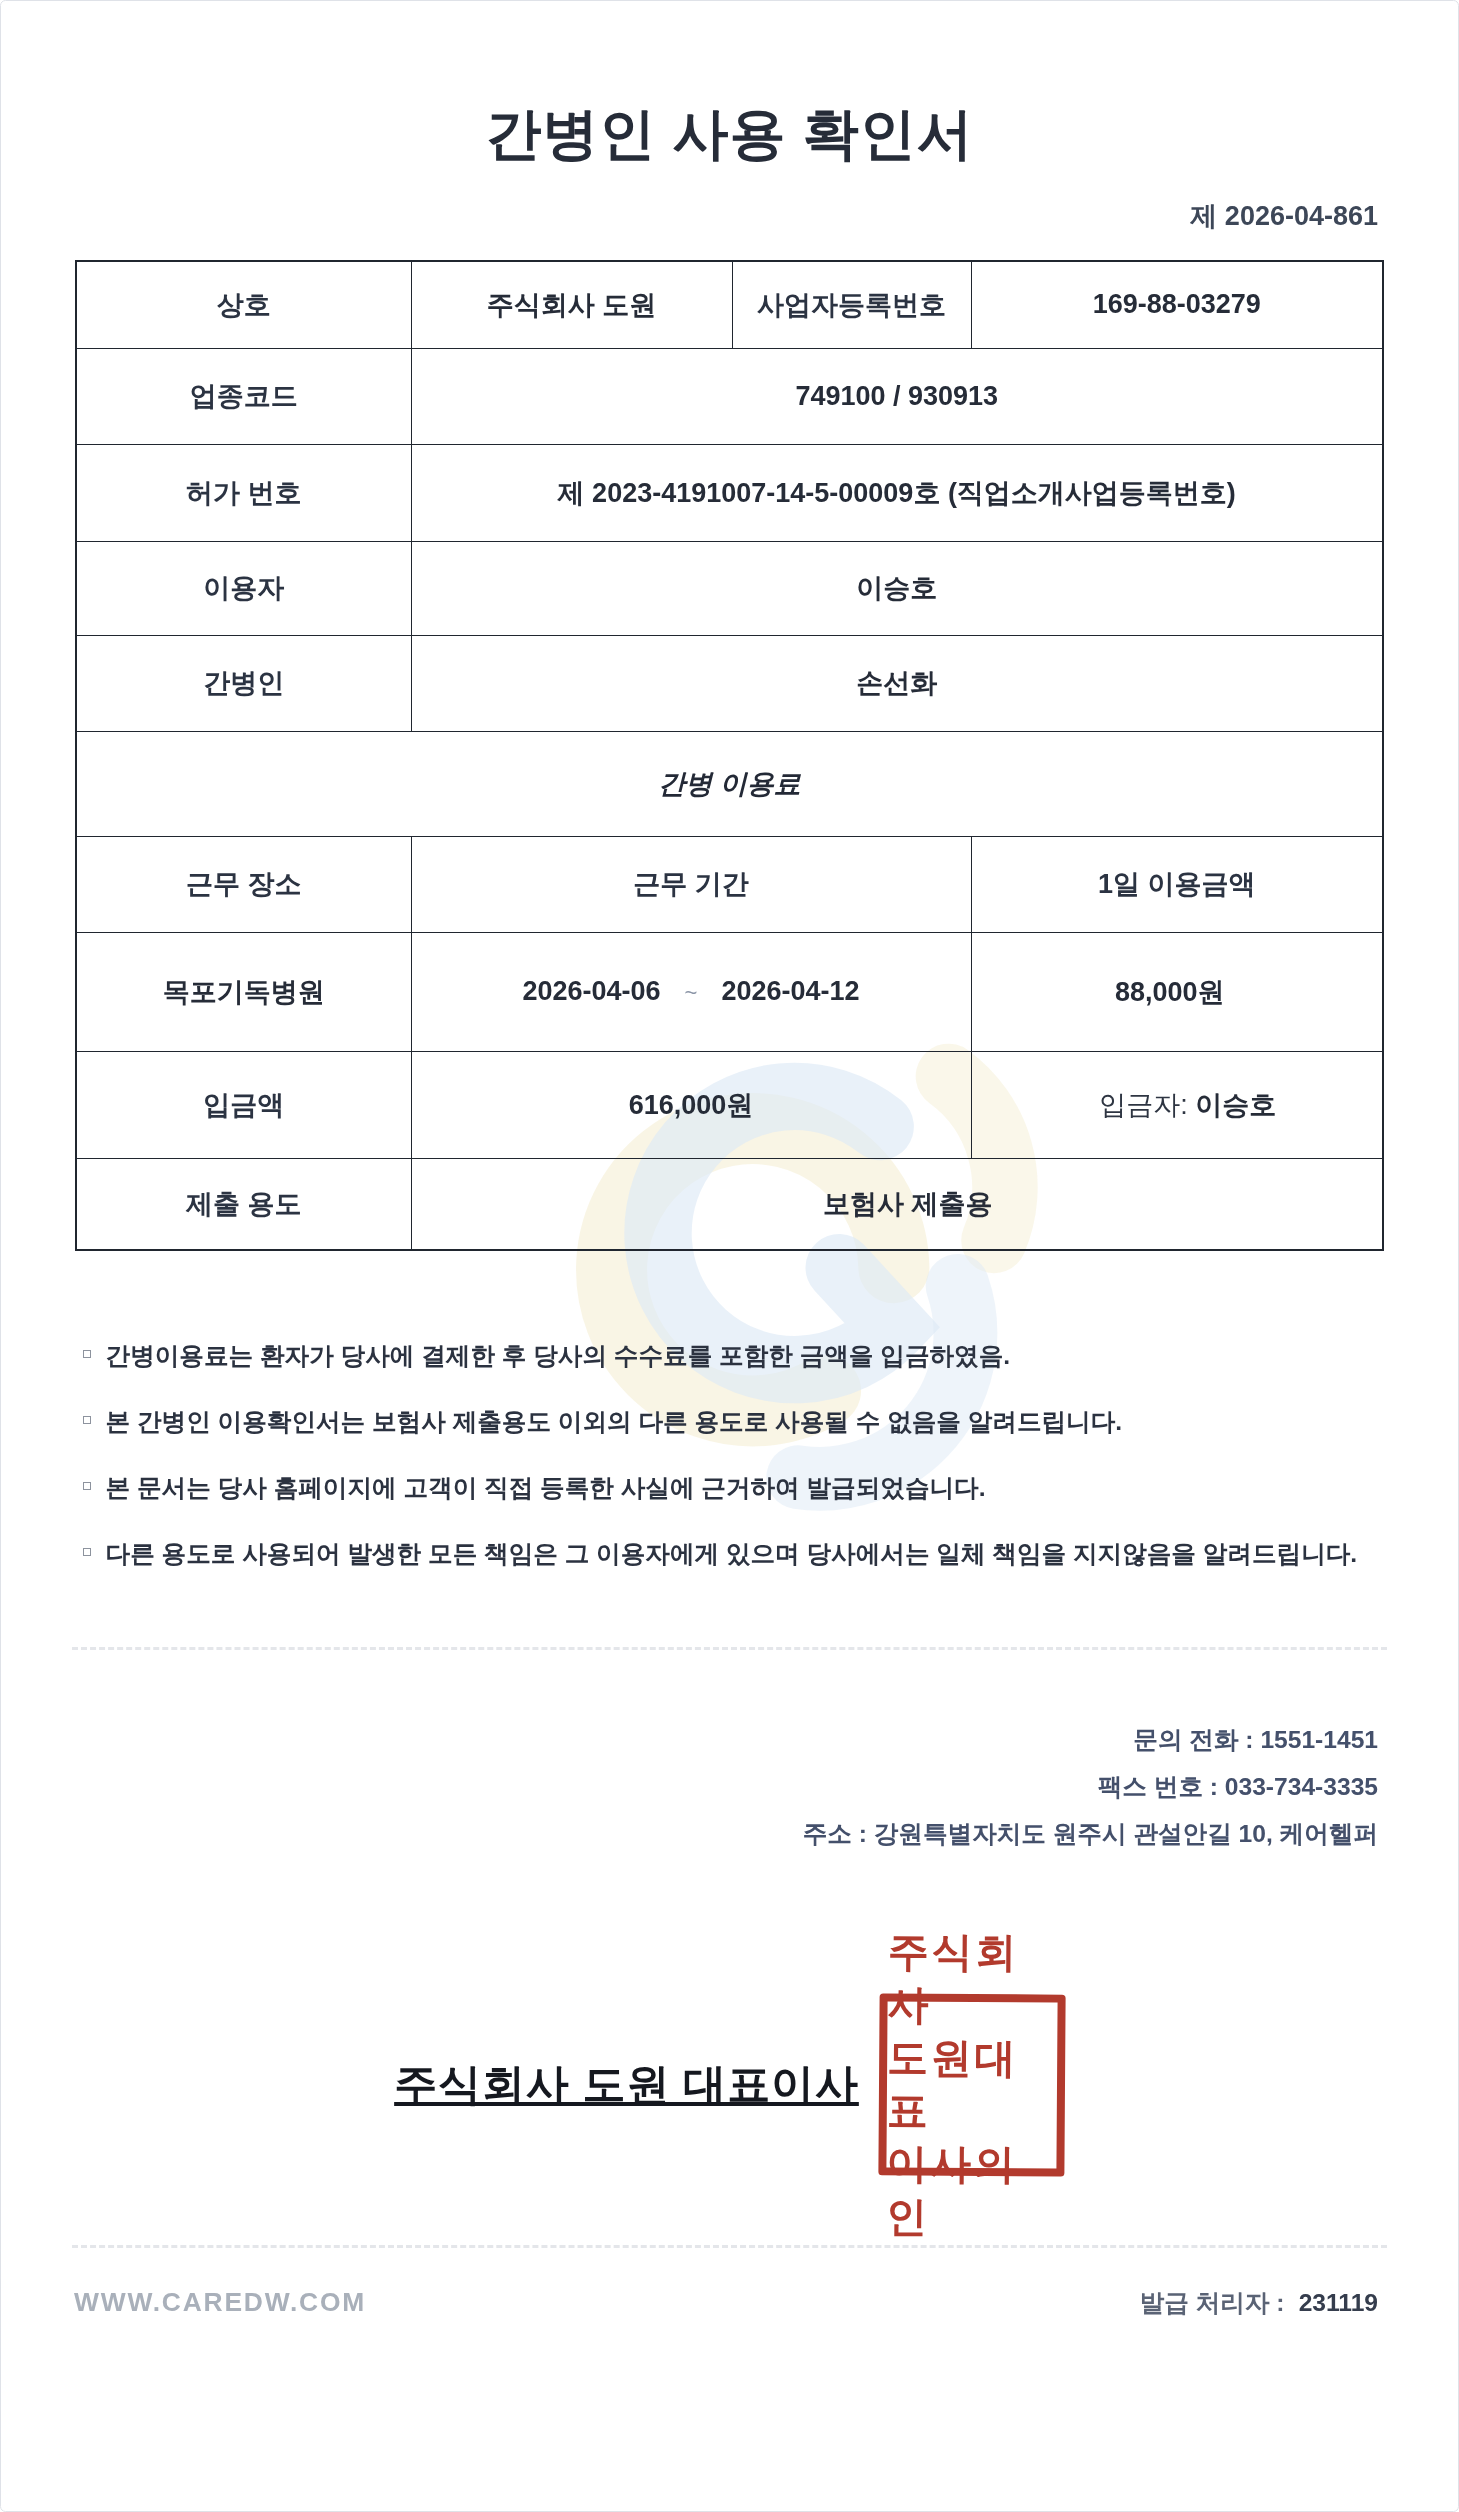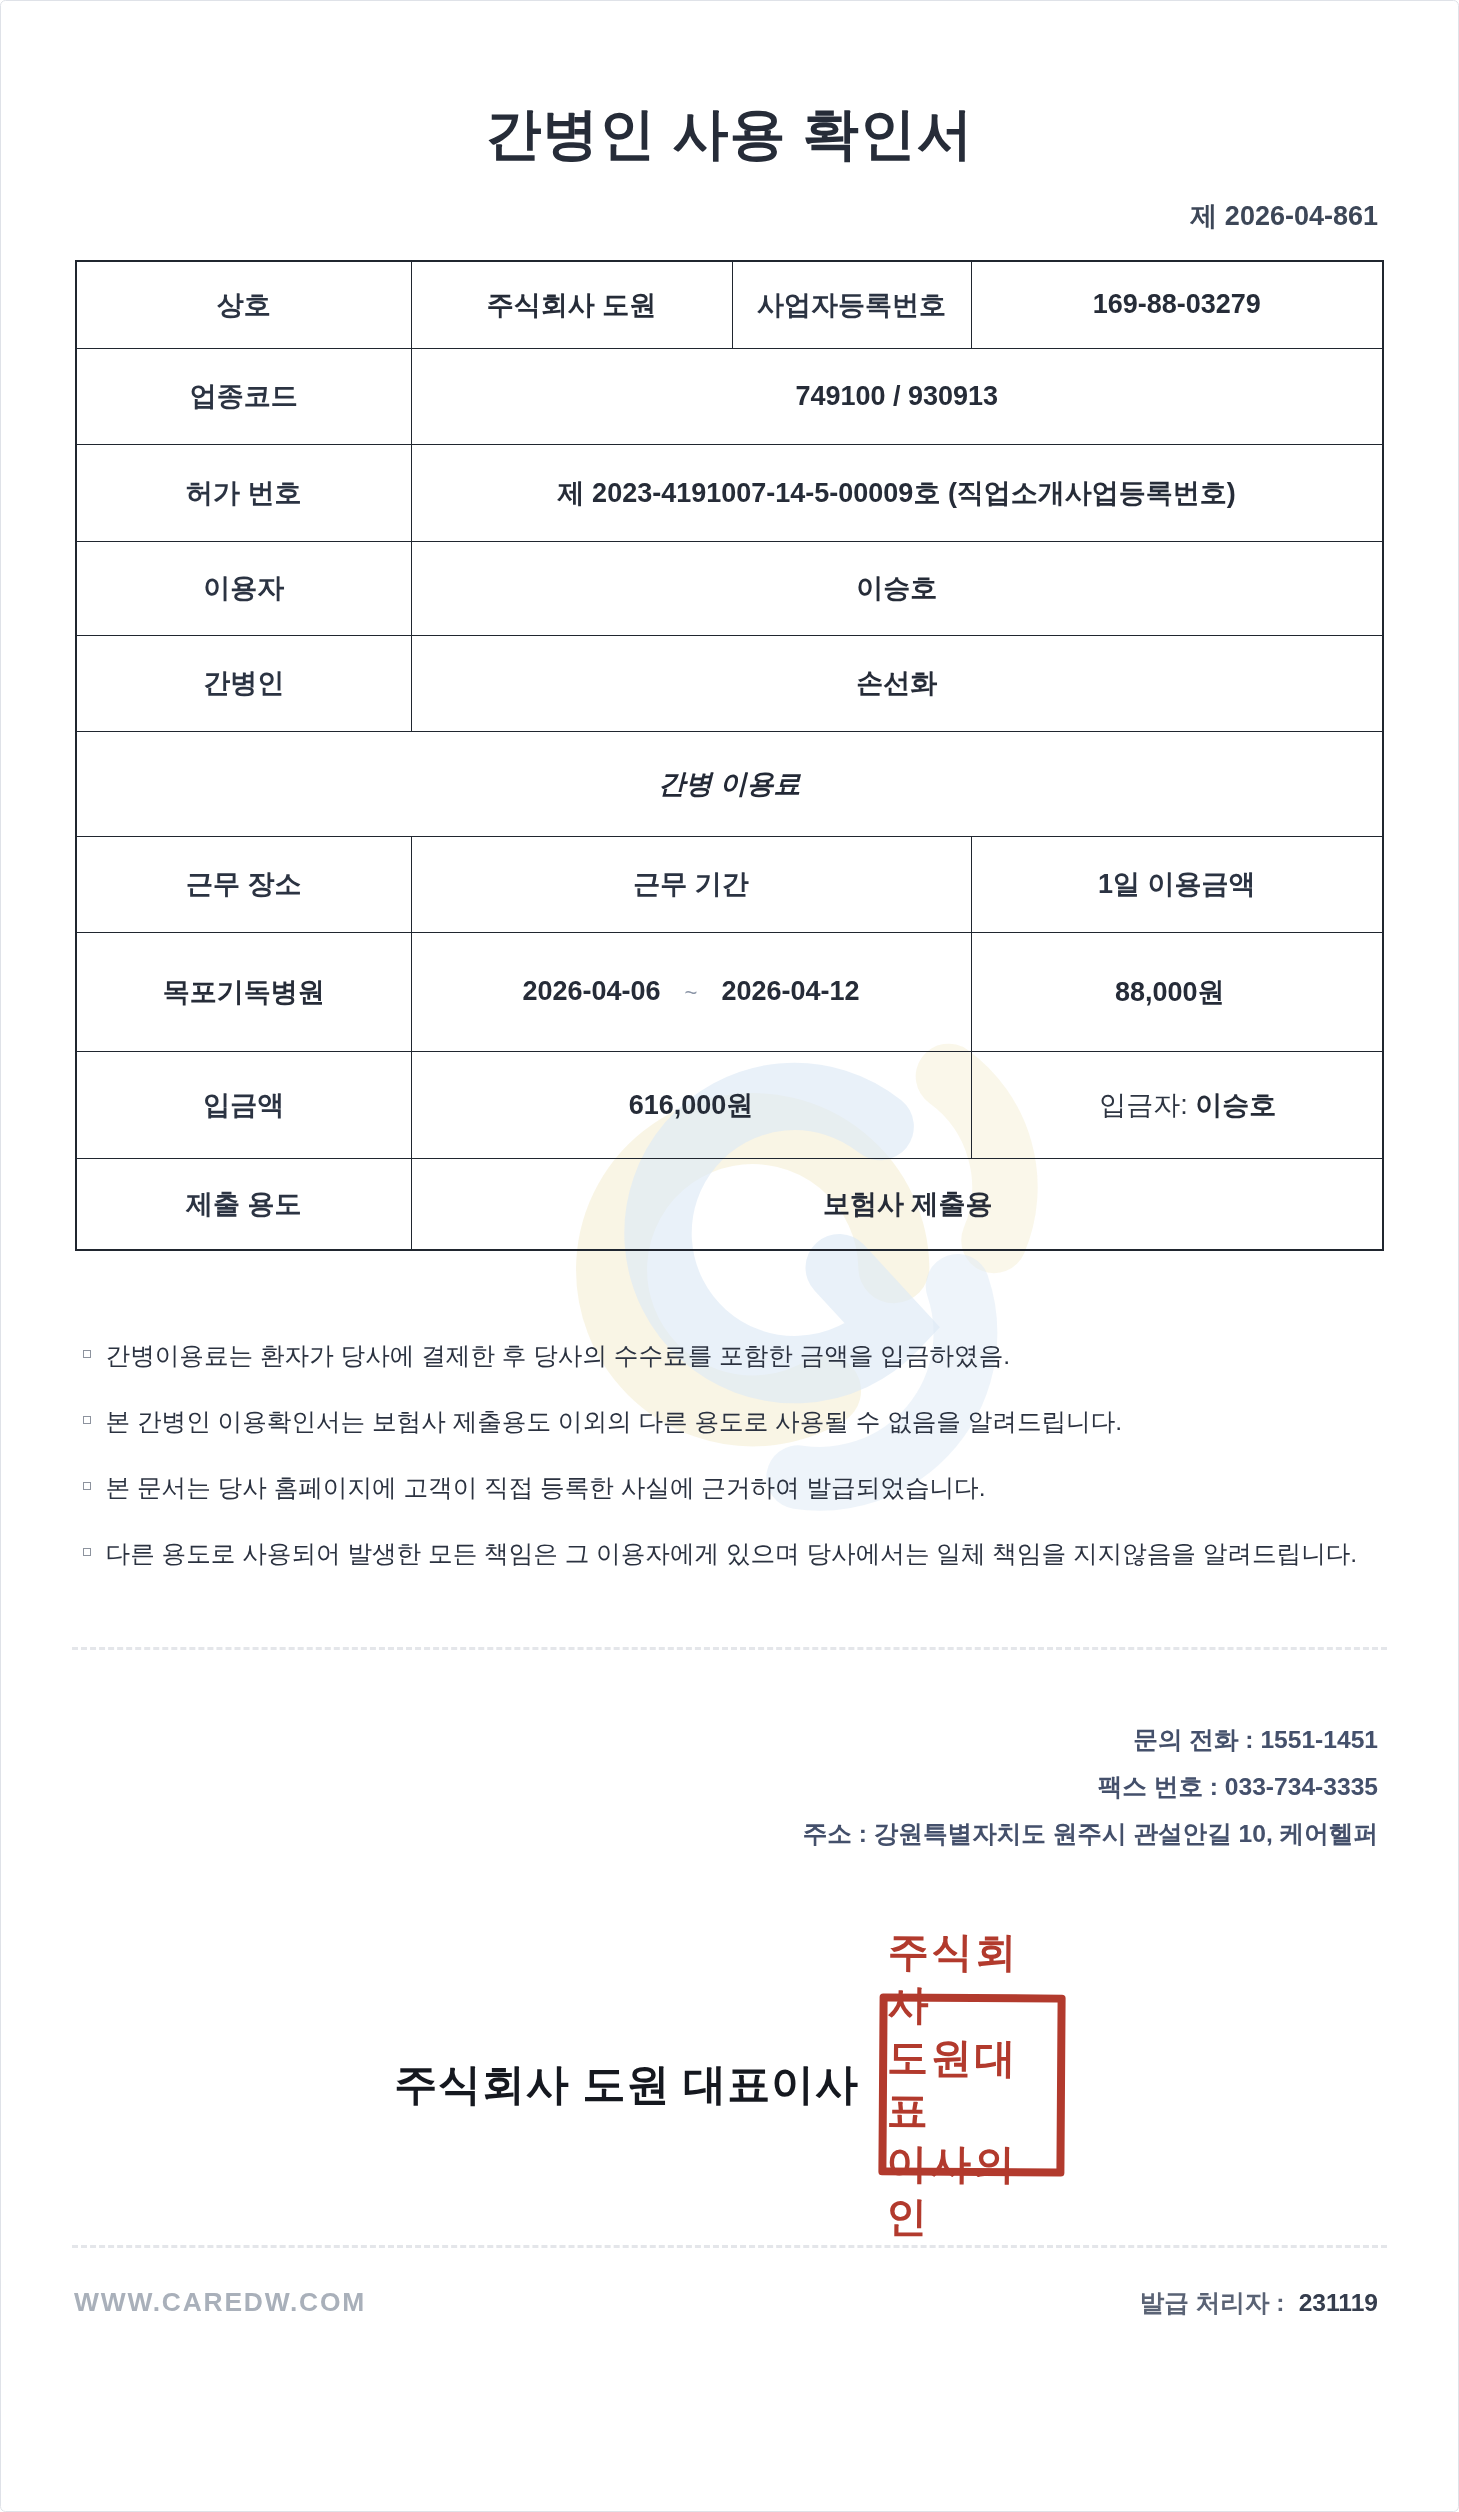--- a/index.html
+++ b/index.html
@@ -70,21 +70,21 @@
   tr.h103 { height: 94px; }
   tr.h115 { height: 105px; }
   tr.h131 { height: 119px; }
   tr.h118 { height: 107px; }
   tr.h101 { height: 92px; }
 
   
   .notes { margin: 91px 73px 0 80px; }
   .note {
     display: flex; align-items: flex-start;
-    font-size: 24.6px; font-weight: 400; color: #2b3240;
+    font-size: 24.6px; font-weight: 700; color: #2b3240;
     line-height: 27px; margin-bottom: 39px;
   }
   .bullet {
     flex: 0 0 auto;
     width: 8.2px; height: 8.2px;
     border: 1.8px solid #8d939e;
     margin: 8.2px 14.6px 0 1.8px;
     background: #fff;
   }
 
@@ -107,20 +107,21 @@
 
   
   .signature {
     margin-top: 137px;
     display: flex; justify-content: center; align-items: center;
     gap: 20px;
   }
   .company-line {
     font-size: 43px; font-weight: 700; color: #15181f;
     letter-spacing: 0.9px;
+    text-decoration: underline;
   }
   .stamp {
     width: 186px; height: 182px;
     border: 8.2px solid #b23a2d;
     border-radius: 3.6px;
     display: flex; flex-direction: column;
     justify-content: center; align-items: center;
     color: #b23a2d;
     font-weight: 700; font-size: 41px;
     line-height: 53px; letter-spacing: 2.7px;

